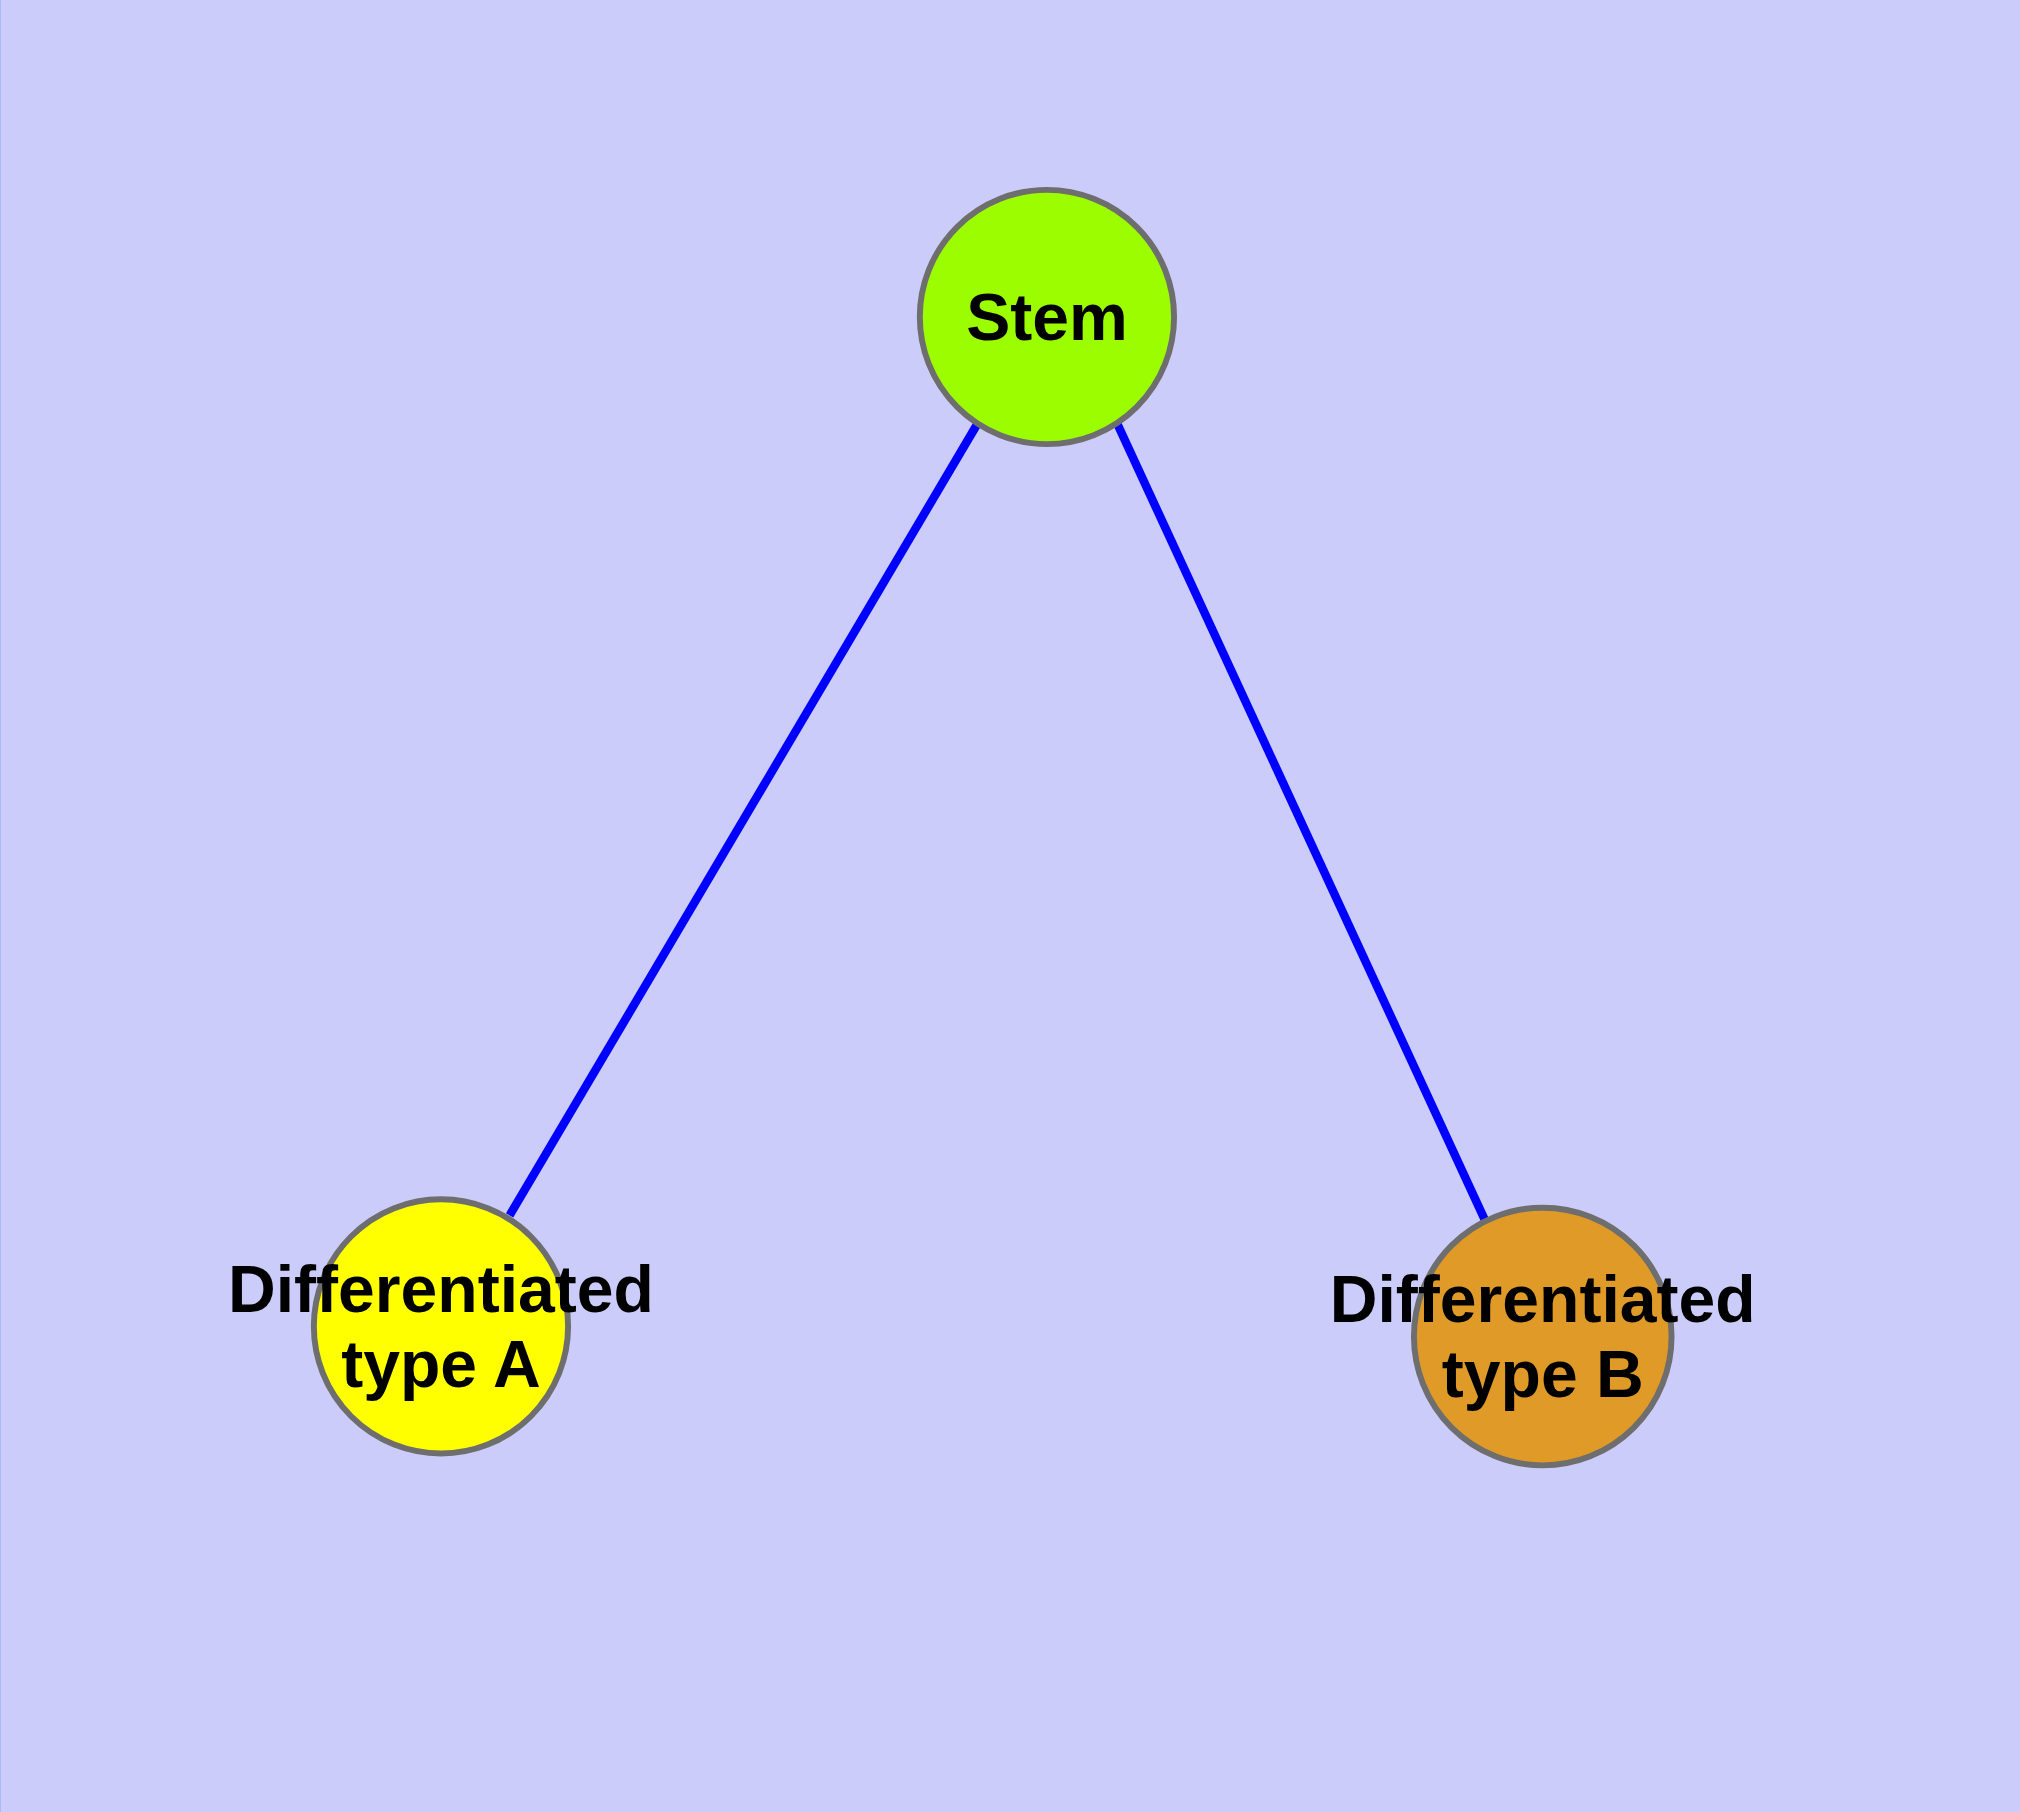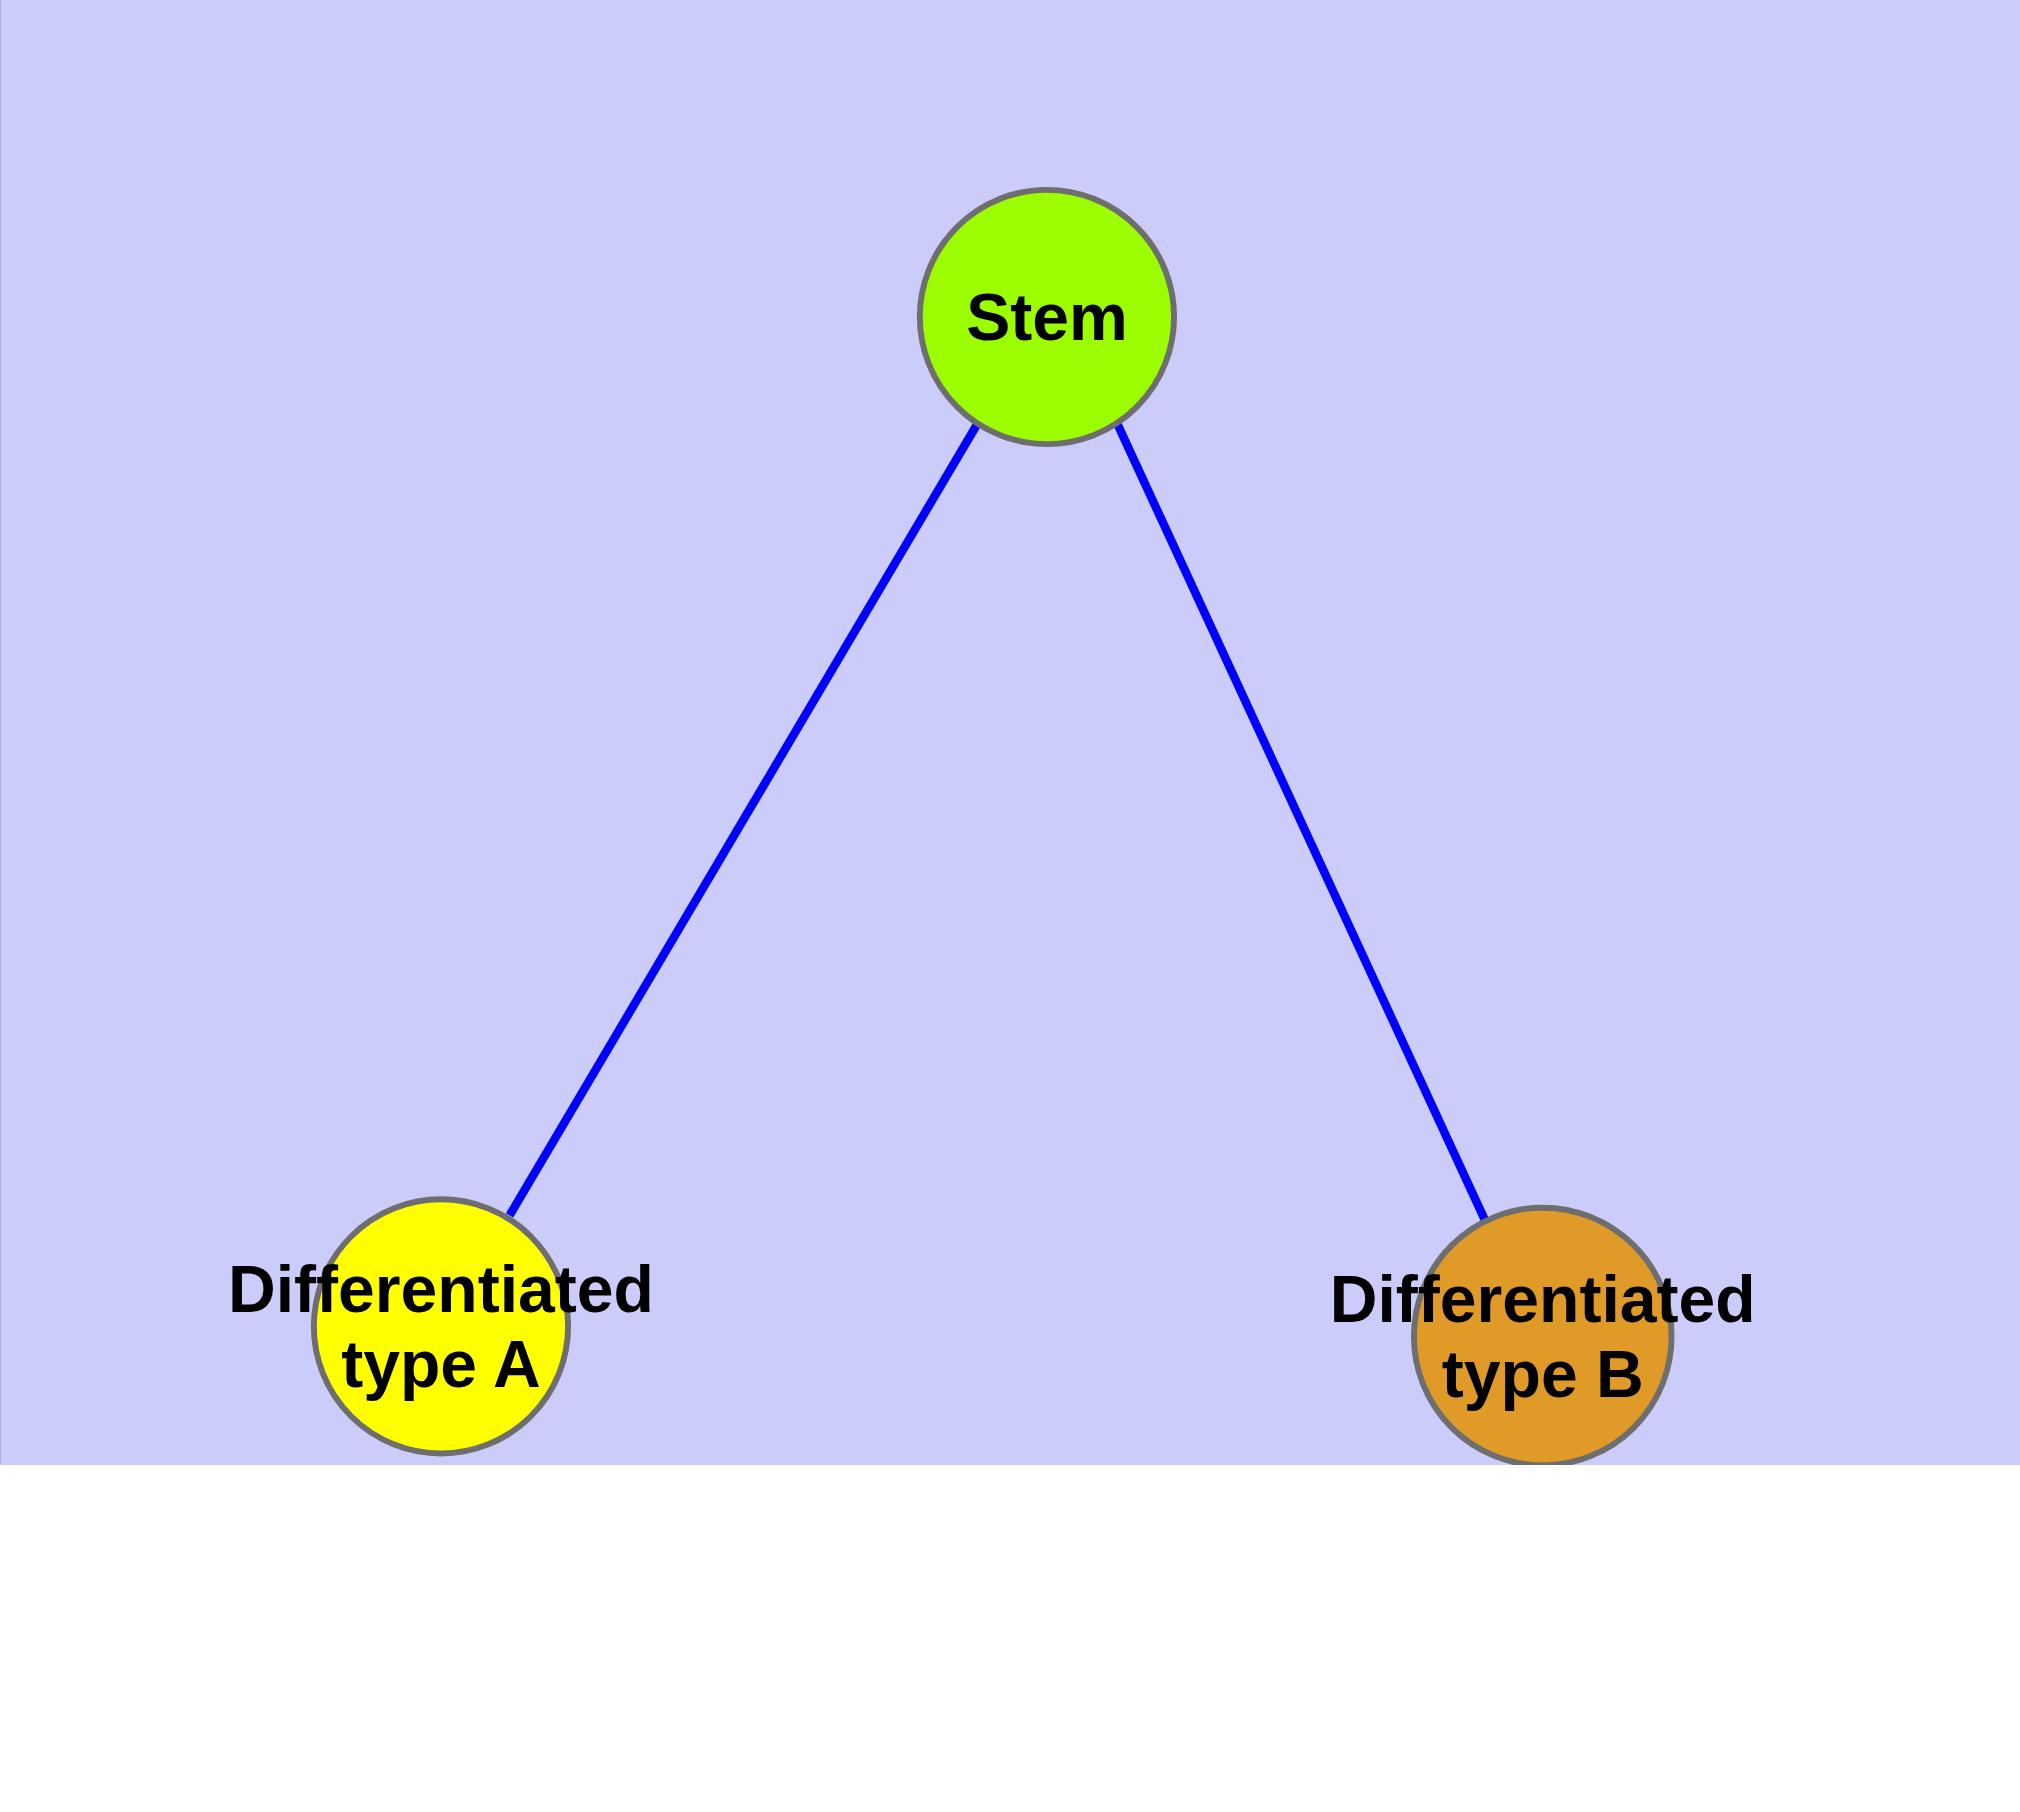--- a/index.html
+++ b/index.html
@@ -32,21 +32,21 @@
   .node-label-single {
     font-size: 78px;
   }
   .node-label-multi {
     font-size: 78px;
   }
 </style>
 </head>
 <body>
 
-<div id="canvas" style="width: 2021px; height: 1465px; background: #15803d;">
+<div id="canvas" style="width: 2021px; height: 1812px; background: #3b82f6;">
   <svg id="graph-svg" viewBox="0 0 2384 2138" xmlns="http://www.w3.org/2000/svg" style="width: 2021px; height: 1812px;">
 
     <rect id="bg-rect" x="0" y="0" width="2384" height="2138" fill="#ccccfa"></rect>
 
     <g id="edges-group">
         <line x1="1153" y1="500" x2="601" y2="1434" stroke="#0000ff" stroke-width="10" stroke-linecap="butt"></line>
         <line x1="1318" y1="500" x2="1752" y2="1440" stroke="#0000ff" stroke-width="10" stroke-linecap="butt"></line>
       </g>
     <g id="nodes-group">
         <g>

